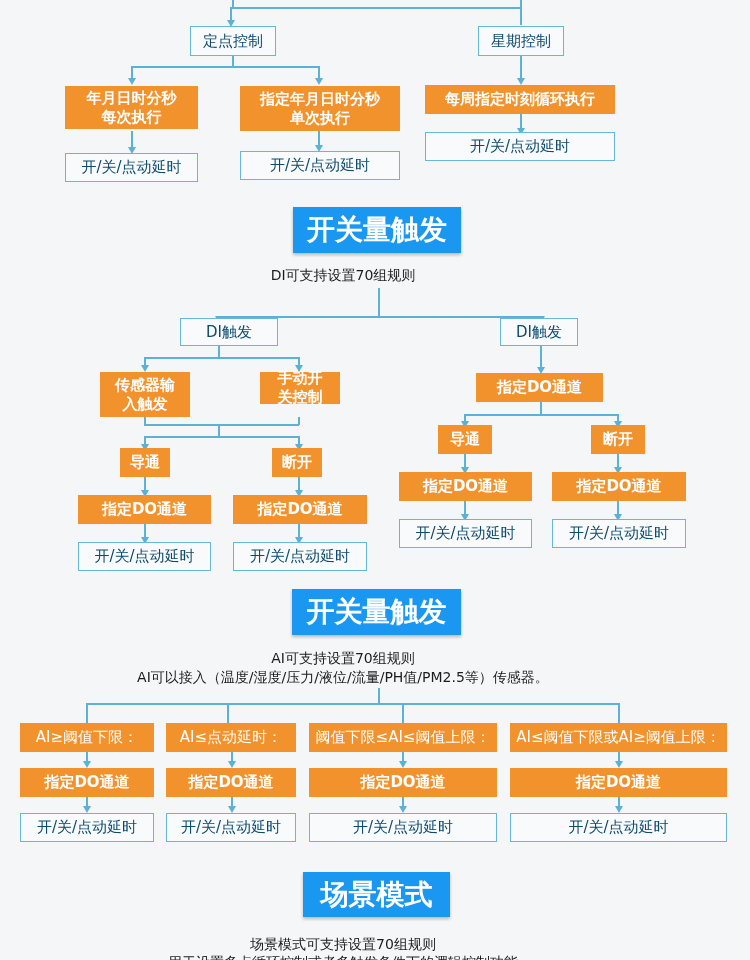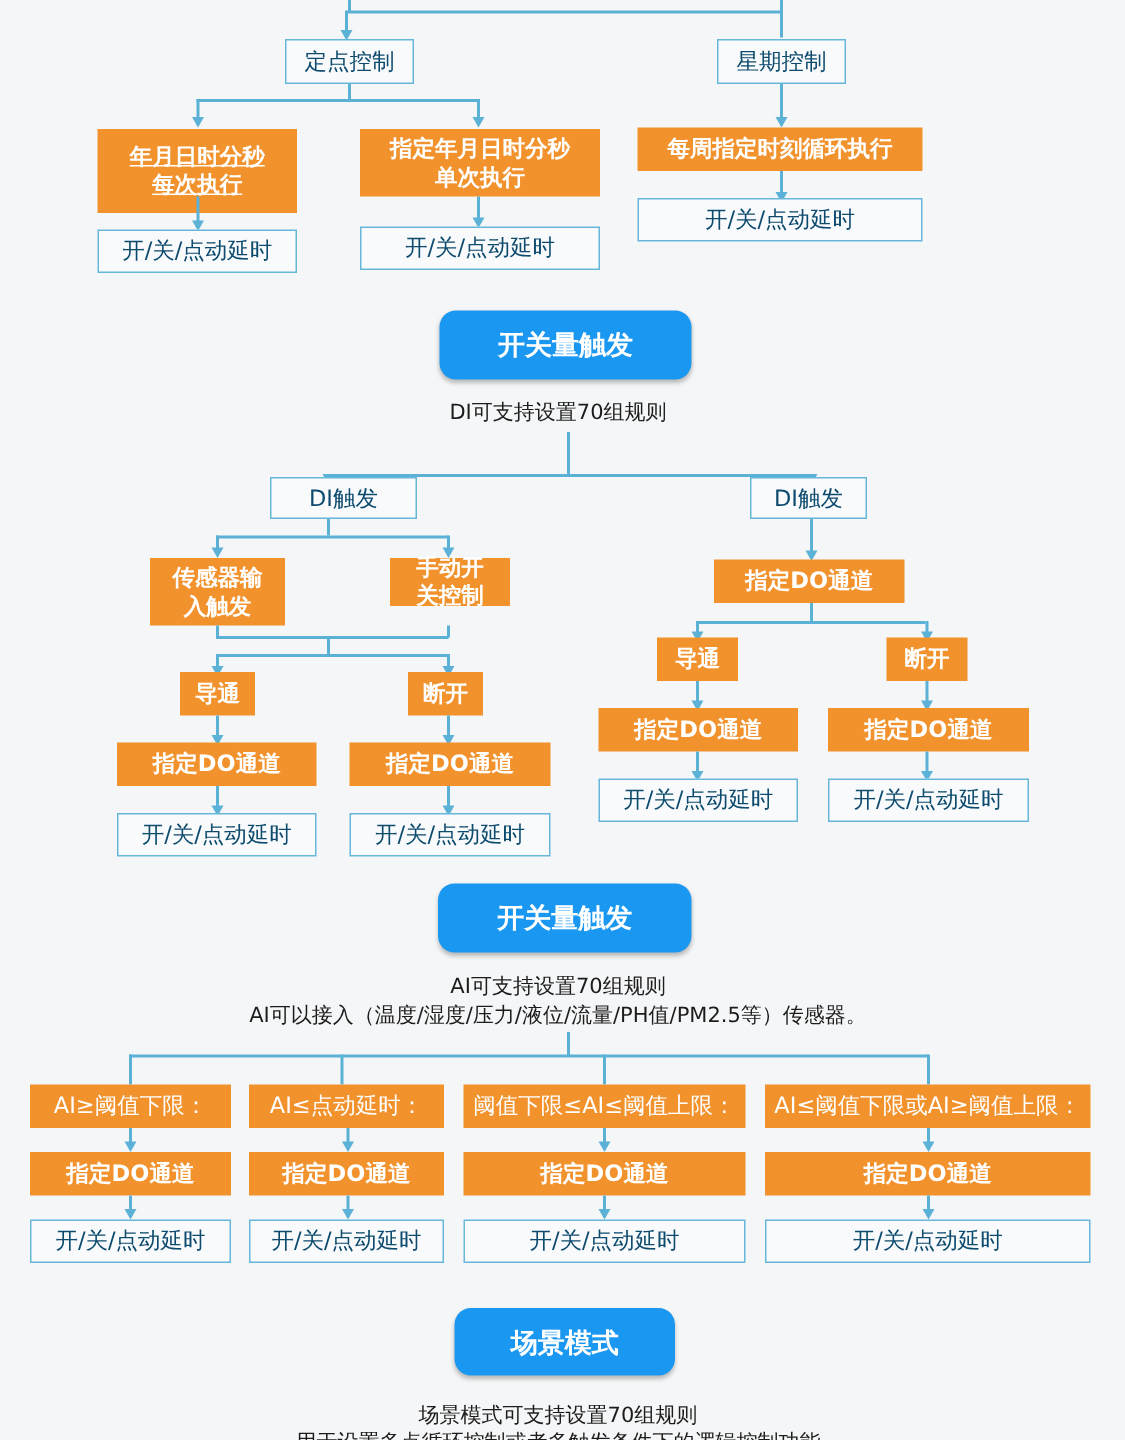--- a/index.html
+++ b/index.html
@@ -17,24 +17,24 @@
   }
   .wbox {
     position:absolute; box-sizing:border-box; background:#f8fafb; color:#0c4a6e;
     border:1.5px solid #66b7d9;
     display:flex; align-items:center; justify-content:center; text-align:center;
     font-size:15px;
   }
   .bbox {
     position:absolute; box-sizing:border-box; background:#1a97f0; color:#fff;
     display:flex; align-items:center; justify-content:center;
-    font-size:18px; font-weight:bold; border-radius:11px;
+    font-size:28px; font-weight:bold; border-radius:0;
     box-shadow:0 2px 3px rgba(0,0,0,0.25);
   }
-  .caption { position:absolute; left:0; width:686px; text-align:center; color:#1c1c1c; font-size:14px; line-height:18px;padding-left:29px; }
+  .caption { position:absolute; left:0; width:686px; text-align:center; color:#1c1c1c; font-size:14px; line-height:18px; }
 </style>
 </head>
 <body>
 
 <div class="line" style="left:232px;top:0;width:2px;height:8px;"></div>
 <div class="line" style="left:232px;top:7px;width:290px;height:2px;"></div>
 <div class="line" style="left:520px;top:0;width:2px;height:8px;"></div>
 <div class="line" style="left:230px;top:7px;width:1.5px;height:18px;"></div>
 <div class="arrow" style="left:227px;top:20px;"></div>
 <div class="line" style="left:520px;top:7px;width:1.5px;height:18px;"></div>
@@ -44,21 +44,21 @@
 
 <div class="line" style="left:232px;top:56px;width:1.5px;height:10px;"></div>
 <div class="line" style="left:131px;top:66px;width:188px;height:1.5px;"></div>
 <div class="line" style="left:131px;top:66px;width:1.5px;height:16px;"></div>
 <div class="arrow" style="left:128px;top:78px;"></div>
 <div class="line" style="left:318px;top:66px;width:1.5px;height:16px;"></div>
 <div class="arrow" style="left:315px;top:78px;"></div>
 <div class="line" style="left:520px;top:56px;width:1.5px;height:26px;"></div>
 <div class="arrow" style="left:517px;top:78px;"></div>
 
-<div class="obox" style="left:65px;top:86px;width:133px;height:56px;white-space:pre;text-decoration:underline;">年月日时分秒
+<div class="obox" style="left:65px;top:86px;width:133px;height:43px;white-space:pre;">年月日时分秒
 每次执行</div>
 <div class="obox" style="left:240px;top:86px;width:160px;height:45px;white-space:pre;">指定年月日时分秒
 单次执行</div>
 <div class="obox" style="left:425px;top:85px;width:190px;height:29px;">每周指定时刻循环执行</div>
 
 <div class="line" style="left:131px;top:131px;width:1.5px;height:20px;"></div>
 <div class="arrow" style="left:128px;top:147px;"></div>
 <div class="line" style="left:318px;top:131px;width:1.5px;height:18px;"></div>
 <div class="arrow" style="left:315px;top:145px;"></div>
 <div class="line" style="left:520px;top:114px;width:1.5px;height:18px;"></div>

